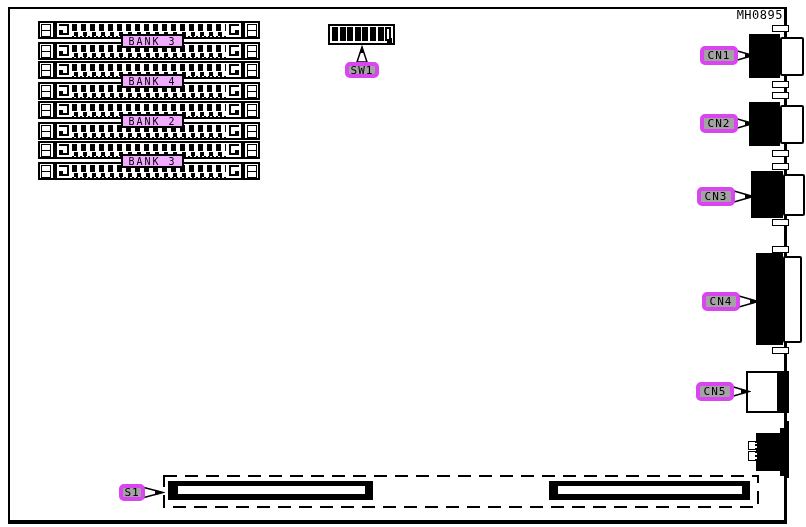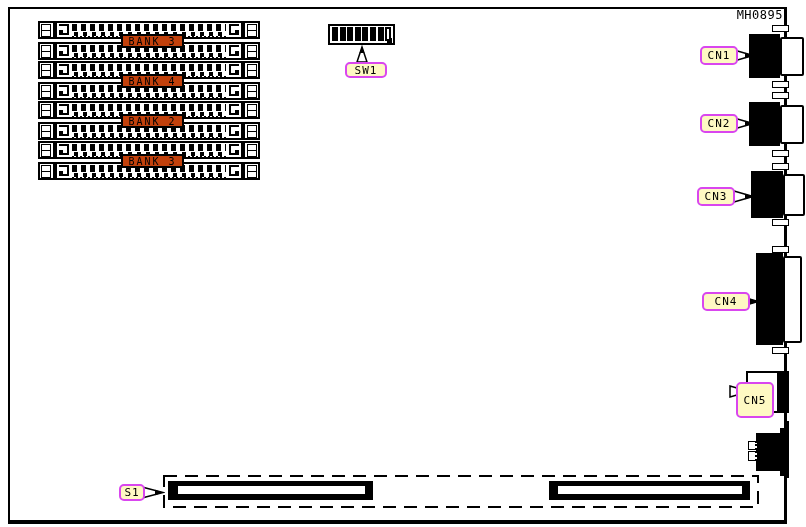--- a/index.html
+++ b/index.html
@@ -23,24 +23,24 @@
   .hook.l3{left:19px;border-left:none;}
   .hook.r3{right:19px;border-right:none;}
   .hook.l3::after{content:"";position:absolute;left:0;bottom:-1px;width:4px;height:4px;background:#000;}
   .hook.r3::after{content:"";position:absolute;right:0;bottom:-1px;width:4px;height:4px;background:#000;}
   .simm .pins{position:absolute;left:32px;right:32px;top:1px;height:13px;}
   .pins .p1{height:7px;background:repeating-linear-gradient(90deg,#000 0 5px,#fff 5px 9px);}
   .pins .p2{height:4px;margin-top:1px;background:repeating-linear-gradient(90deg,#fff 0 2px,#000 2px 6px,#fff 6px 9px);}
   .pins .dots{height:0;border-top:2px dotted #000;margin-top:0px;}
   
   .bank-label{position:absolute;left:121px;width:63px;height:14px;box-sizing:border-box;
-    background:#c2410c;border:2px solid #000;z-index:4;display:flex;align-items:center;justify-content:center;
+    background:#f0abfc;border:2px solid #000;z-index:4;display:flex;align-items:center;justify-content:center;
     font-size:10px;letter-spacing:2px;white-space:nowrap;}
   
-  .callout{position:absolute;box-sizing:border-box;background:#fef9c3;border:2px solid #d946ef;border-radius:5px;
+  .callout{position:absolute;box-sizing:border-box;background:#a3a3a3;border:4px solid #d946ef;border-radius:5px;
     z-index:6;display:flex;align-items:center;justify-content:center;font-size:11px;letter-spacing:1px;white-space:nowrap;}
   .ptr{position:absolute;z-index:5;}
   
   #sw1{position:absolute;left:328px;top:24px;width:67px;height:21px;border:2px solid #000;
     box-sizing:border-box;background:#fff;z-index:3;}
   .swc{position:absolute;top:1px;width:6px;height:14px;background:#000;}
   .swc.off{background:#fff;border:2px solid #000;box-sizing:border-box;}
   #sw-notch{position:absolute;left:57px;top:12px;width:5px;height:5px;background:#000;}
   
   .blk{position:absolute;background:#000;z-index:2;}
@@ -231,21 +231,21 @@
       <div class="swc" style="left: 24.8px;"></div>
       <div class="swc" style="left: 32.4px;"></div>
       <div class="swc" style="left: 40px;"></div>
       <div class="swc" style="left: 47.6px;"></div>
       <div class="swc off" style="left: 55.2px;"></div>
     </div>
   <svg class="ptr" style="left:355px;top:45px" width="14" height="18">
     <polygon points="2,17 7,2 12,17" fill="#fff" stroke="#000" stroke-width="1.5"></polygon>
     <polygon points="4.5,8 7,2 9.5,8" fill="#000"></polygon>
   </svg>
-  <div class="callout" style="left:345px;top:62px;width:42px;height:16px">SW1</div>
+  <div class="callout" style="left:345px;top:62px;width:34px;height:16px">SW1</div>
 
   <div class="blk" style="left:749px;top:34px;width:31px;height:44px"></div>
   <div class="dsub" style="left:780px;top:37px;width:24px;height:39px"></div>
   <div class="tab" style="top:25px"></div>
   <div class="tab" style="top:81px"></div>
   <svg class="ptr" style="left:733px;top:48px" width="22" height="15">
     <polygon points="1,2 20,7.5 1,13" fill="#fff" stroke="#000" stroke-width="1.5"></polygon>
     <polygon points="12,4.8 20,7.5 12,10.2" fill="#000"></polygon>
   </svg>
   <div class="callout" style="left:700px;top:46px;width:38px;height:19px">CN1</div>
@@ -271,29 +271,29 @@
   <div class="callout" style="left:697px;top:187px;width:38px;height:19px">CN3</div>
 
   <div class="blk" style="left:756px;top:253px;width:27px;height:92px"></div>
   <div class="dsub" style="left:783px;top:256px;width:19px;height:87px"></div>
   <div class="tab" style="top:246px"></div>
   <div class="tab" style="top:347px"></div>
   <svg class="ptr" style="left:738px;top:294px" width="22" height="15">
     <polygon points="1,2 20,7.5 1,13" fill="#fff" stroke="#000" stroke-width="1.5"></polygon>
     <polygon points="12,4.8 20,7.5 12,10.2" fill="#000"></polygon>
   </svg>
-  <div class="callout" style="left:702px;top:292px;width:48px;height:19px">CN4</div>
+  <div class="callout" style="left:702px;top:292px;width:38px;height:19px">CN4</div>
 
   <div class="blk" style="left:779px;top:371px;width:10px;height:42px"></div>
   <div class="wht" style="left:746px;top:371px;width:33px;height:42px;border:2px solid #000;box-sizing:border-box"></div>
   <svg class="ptr" style="left:729px;top:384px" width="22" height="15">
     <polygon points="1,2 20,7.5 1,13" fill="#fff" stroke="#000" stroke-width="1.5"></polygon>
     <polygon points="12,4.8 20,7.5 12,10.2" fill="#000"></polygon>
   </svg>
-  <div class="callout" style="left:736px;top:382px;width:38px;height:36px">CN5</div>
+  <div class="callout" style="left:696px;top:382px;width:38px;height:19px">CN5</div>
 
   <div class="blk" style="left:756px;top:433px;width:25px;height:38px"></div>
   <div class="blk" style="left:780px;top:428px;width:5px;height:48px"></div>
   <div class="blk" style="left:784px;top:421px;width:5px;height:57px"></div>
   <div class="jack" style="top:441px;height:9px"></div>
   <div class="jack" style="top:451px;height:10px"></div>
 
   <svg id="s1-region" width="597" height="34">
     <rect x="1" y="1" width="594" height="31" fill="none" stroke="#000" stroke-width="2" stroke-dasharray="13 8"></rect>
   </svg>

